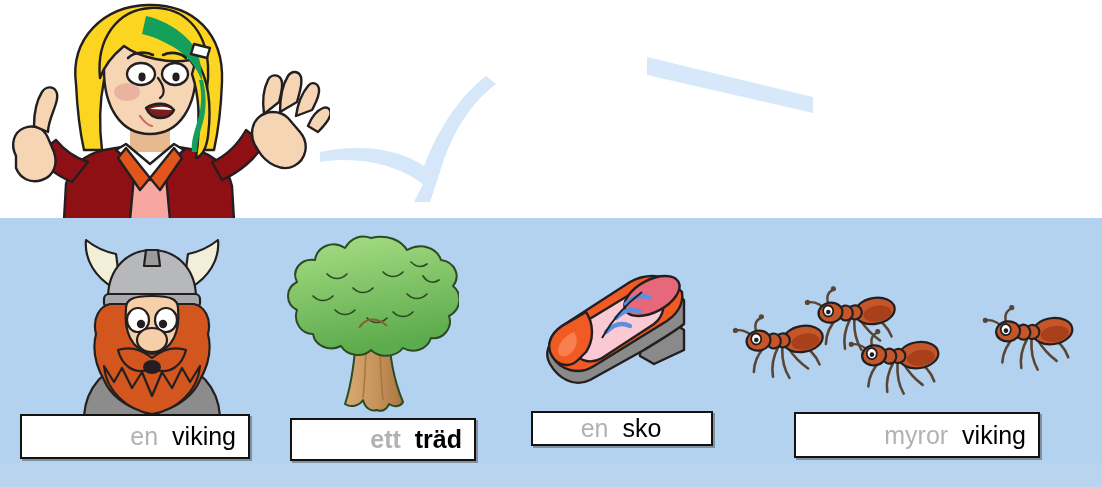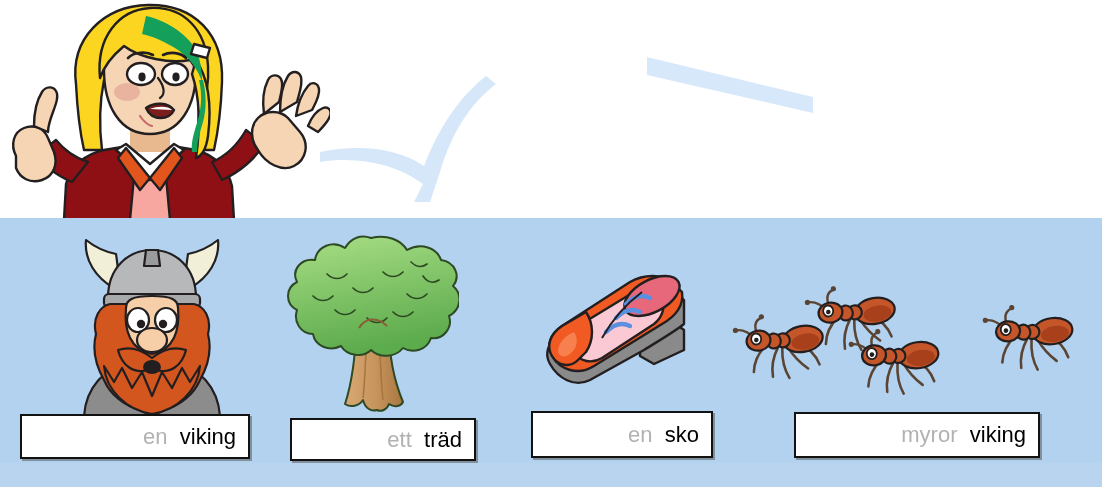--- a/index.html
+++ b/index.html
@@ -31,32 +31,32 @@
   .label-box{
     position:absolute;
     background:#ffffff;
     border:2px solid #121212;
     box-shadow:2px 2px 0 rgba(90,90,90,.55);
     display:flex;align-items:center;justify-content:flex-end;
     box-sizing:border-box;
     padding:0 12px 0 10px;
   }
   .label-text{
-    font-size:22px;
+    font-size:25px;
     line-height:1;
     white-space:nowrap;
     letter-spacing:0px;
   }
   .article{color:#b2b2b2;}
   .noun{color:#000000;}
 
   
   #card-viking .label-box{left:20px;top:414px;width:230px;height:45px;}
-  #card-trad   .label-box{left:290px;top:418px;width:186px;height:43px;}
-  #card-sko    .label-box{left:531px;top:411px;width:182px;height:47px;}
+  #card-trad   .label-box{left:290px;top:418px;width:186px;height:43px;font-weight:bold;}
+  #card-sko    .label-box{left:531px;top:411px;width:182px;height:35px;justify-content:center;}
   #card-myror  .label-box{left:794px;top:412px;width:246px;height:46px;}
 </style>
 </head>
 <body>
 
 <div id="stage">
 
   <div class="header-area">
 
     <svg class="deco-check" viewBox="0 0 180 150">

